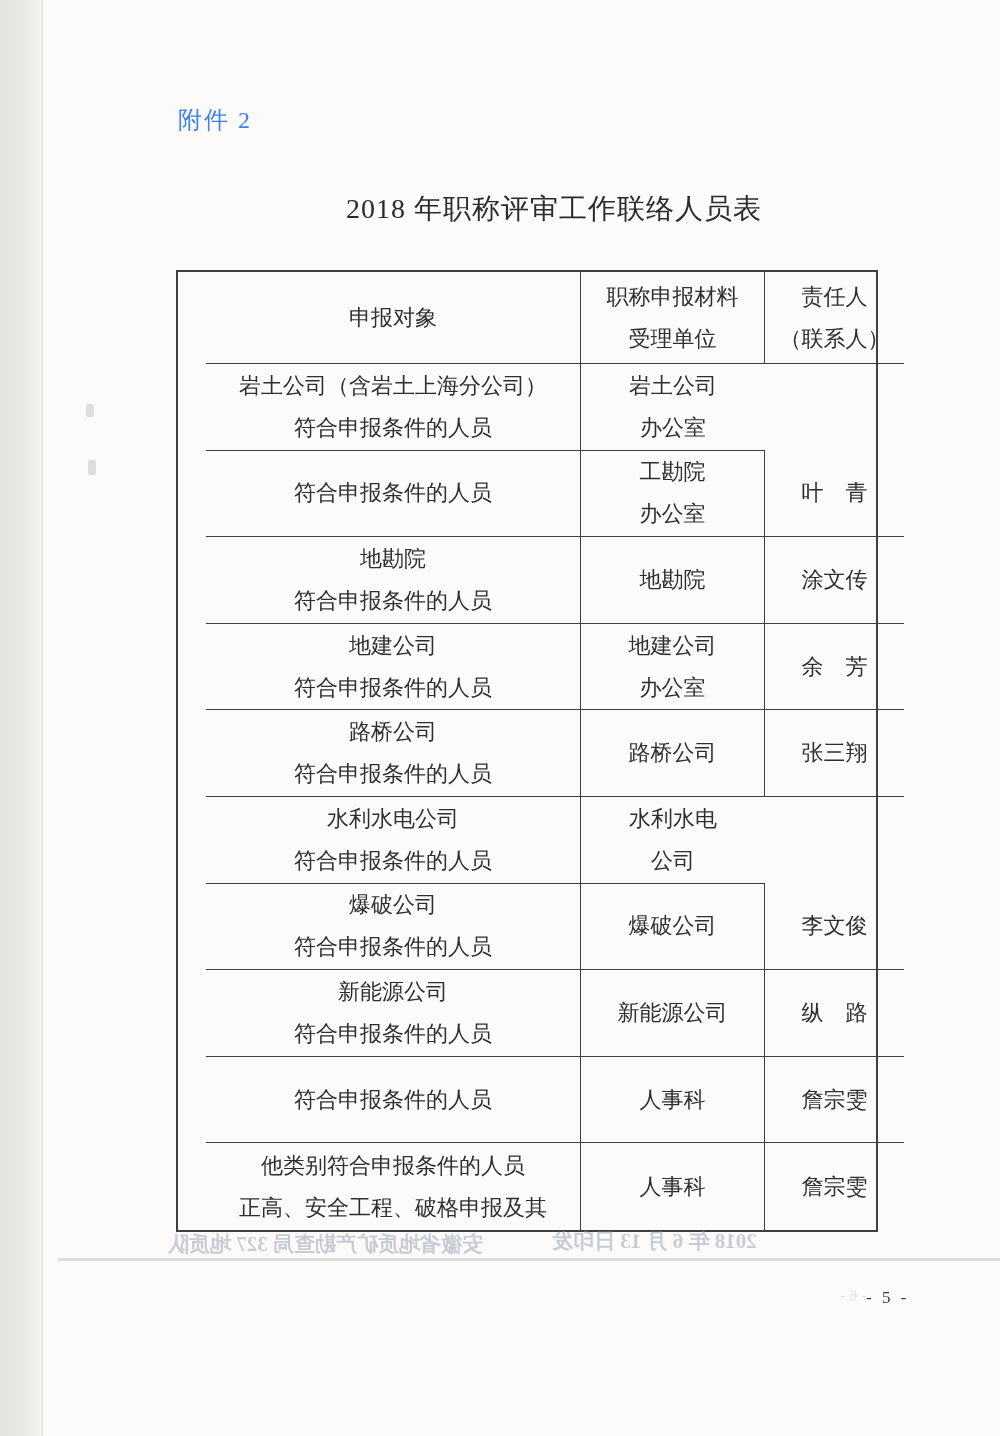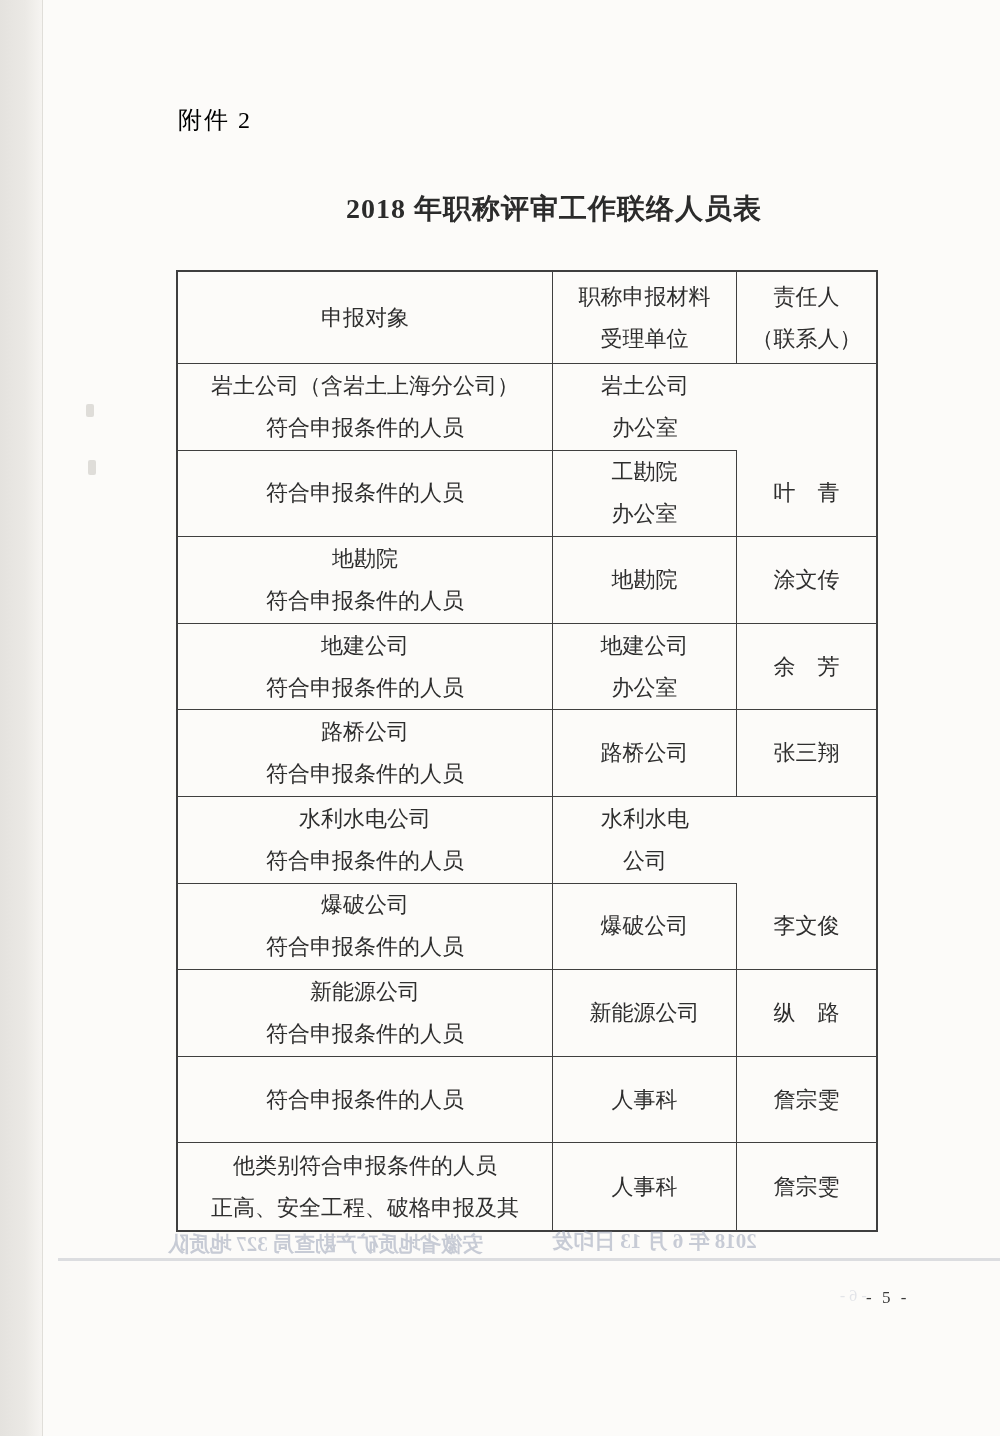--- a/index.html
+++ b/index.html
@@ -12,35 +12,35 @@
   
   .scan-edge{
     position:absolute;left:0;top:0;width:42px;height:1436px;
     background:linear-gradient(to right,#e4e2de 0%,#ebe9e5 60%,#f6f4f1 100%);
     border-right:1px solid #e0ded9;
   }
   .speck{position:absolute;background:#d9d7d3;border-radius:2px;opacity:.85;}
 
   .attachment{
     position:absolute;left:178px;top:104px;
-    font-size:24px;letter-spacing:2px;color:#000000;
+    font-size:24px;letter-spacing:2px;color:#3b82f6;
   }
   .doc-title{
     position:absolute;left:108px;right:0;top:190px;
-    text-align:center;font-size:28px;font-weight:bold;
+    text-align:center;font-size:28px;font-weight:normal;
     letter-spacing:1px;color:#2b2b2b;
   }
 
   
   .tbl{
     position:absolute;left:176px;top:270px;width:702px;
     border:2px solid #3f3f3f;box-sizing:border-box;
     background:transparent;
   }
-  .tr{display:grid;grid-template-columns:375px 184px 139px;height:86.6px;}
+  .tr{display:grid;grid-template-columns:375px 184px 139px;height:86.6px;margin-left:28px;}
   .tr.head{height:92px;}
   .td{
     border-right:1.5px solid #3f3f3f;border-bottom:1.5px solid #3f3f3f;
     box-sizing:border-box;
     display:flex;flex-direction:column;justify-content:center;align-items:center;
     font-size:22px;color:#2e2e2e;overflow:hidden;
   }
   .td:last-child{border-right:none;}
   .tr:last-child .td{border-bottom:none;}
   .line{display:block;line-height:42px;text-align:center;white-space:nowrap;}

